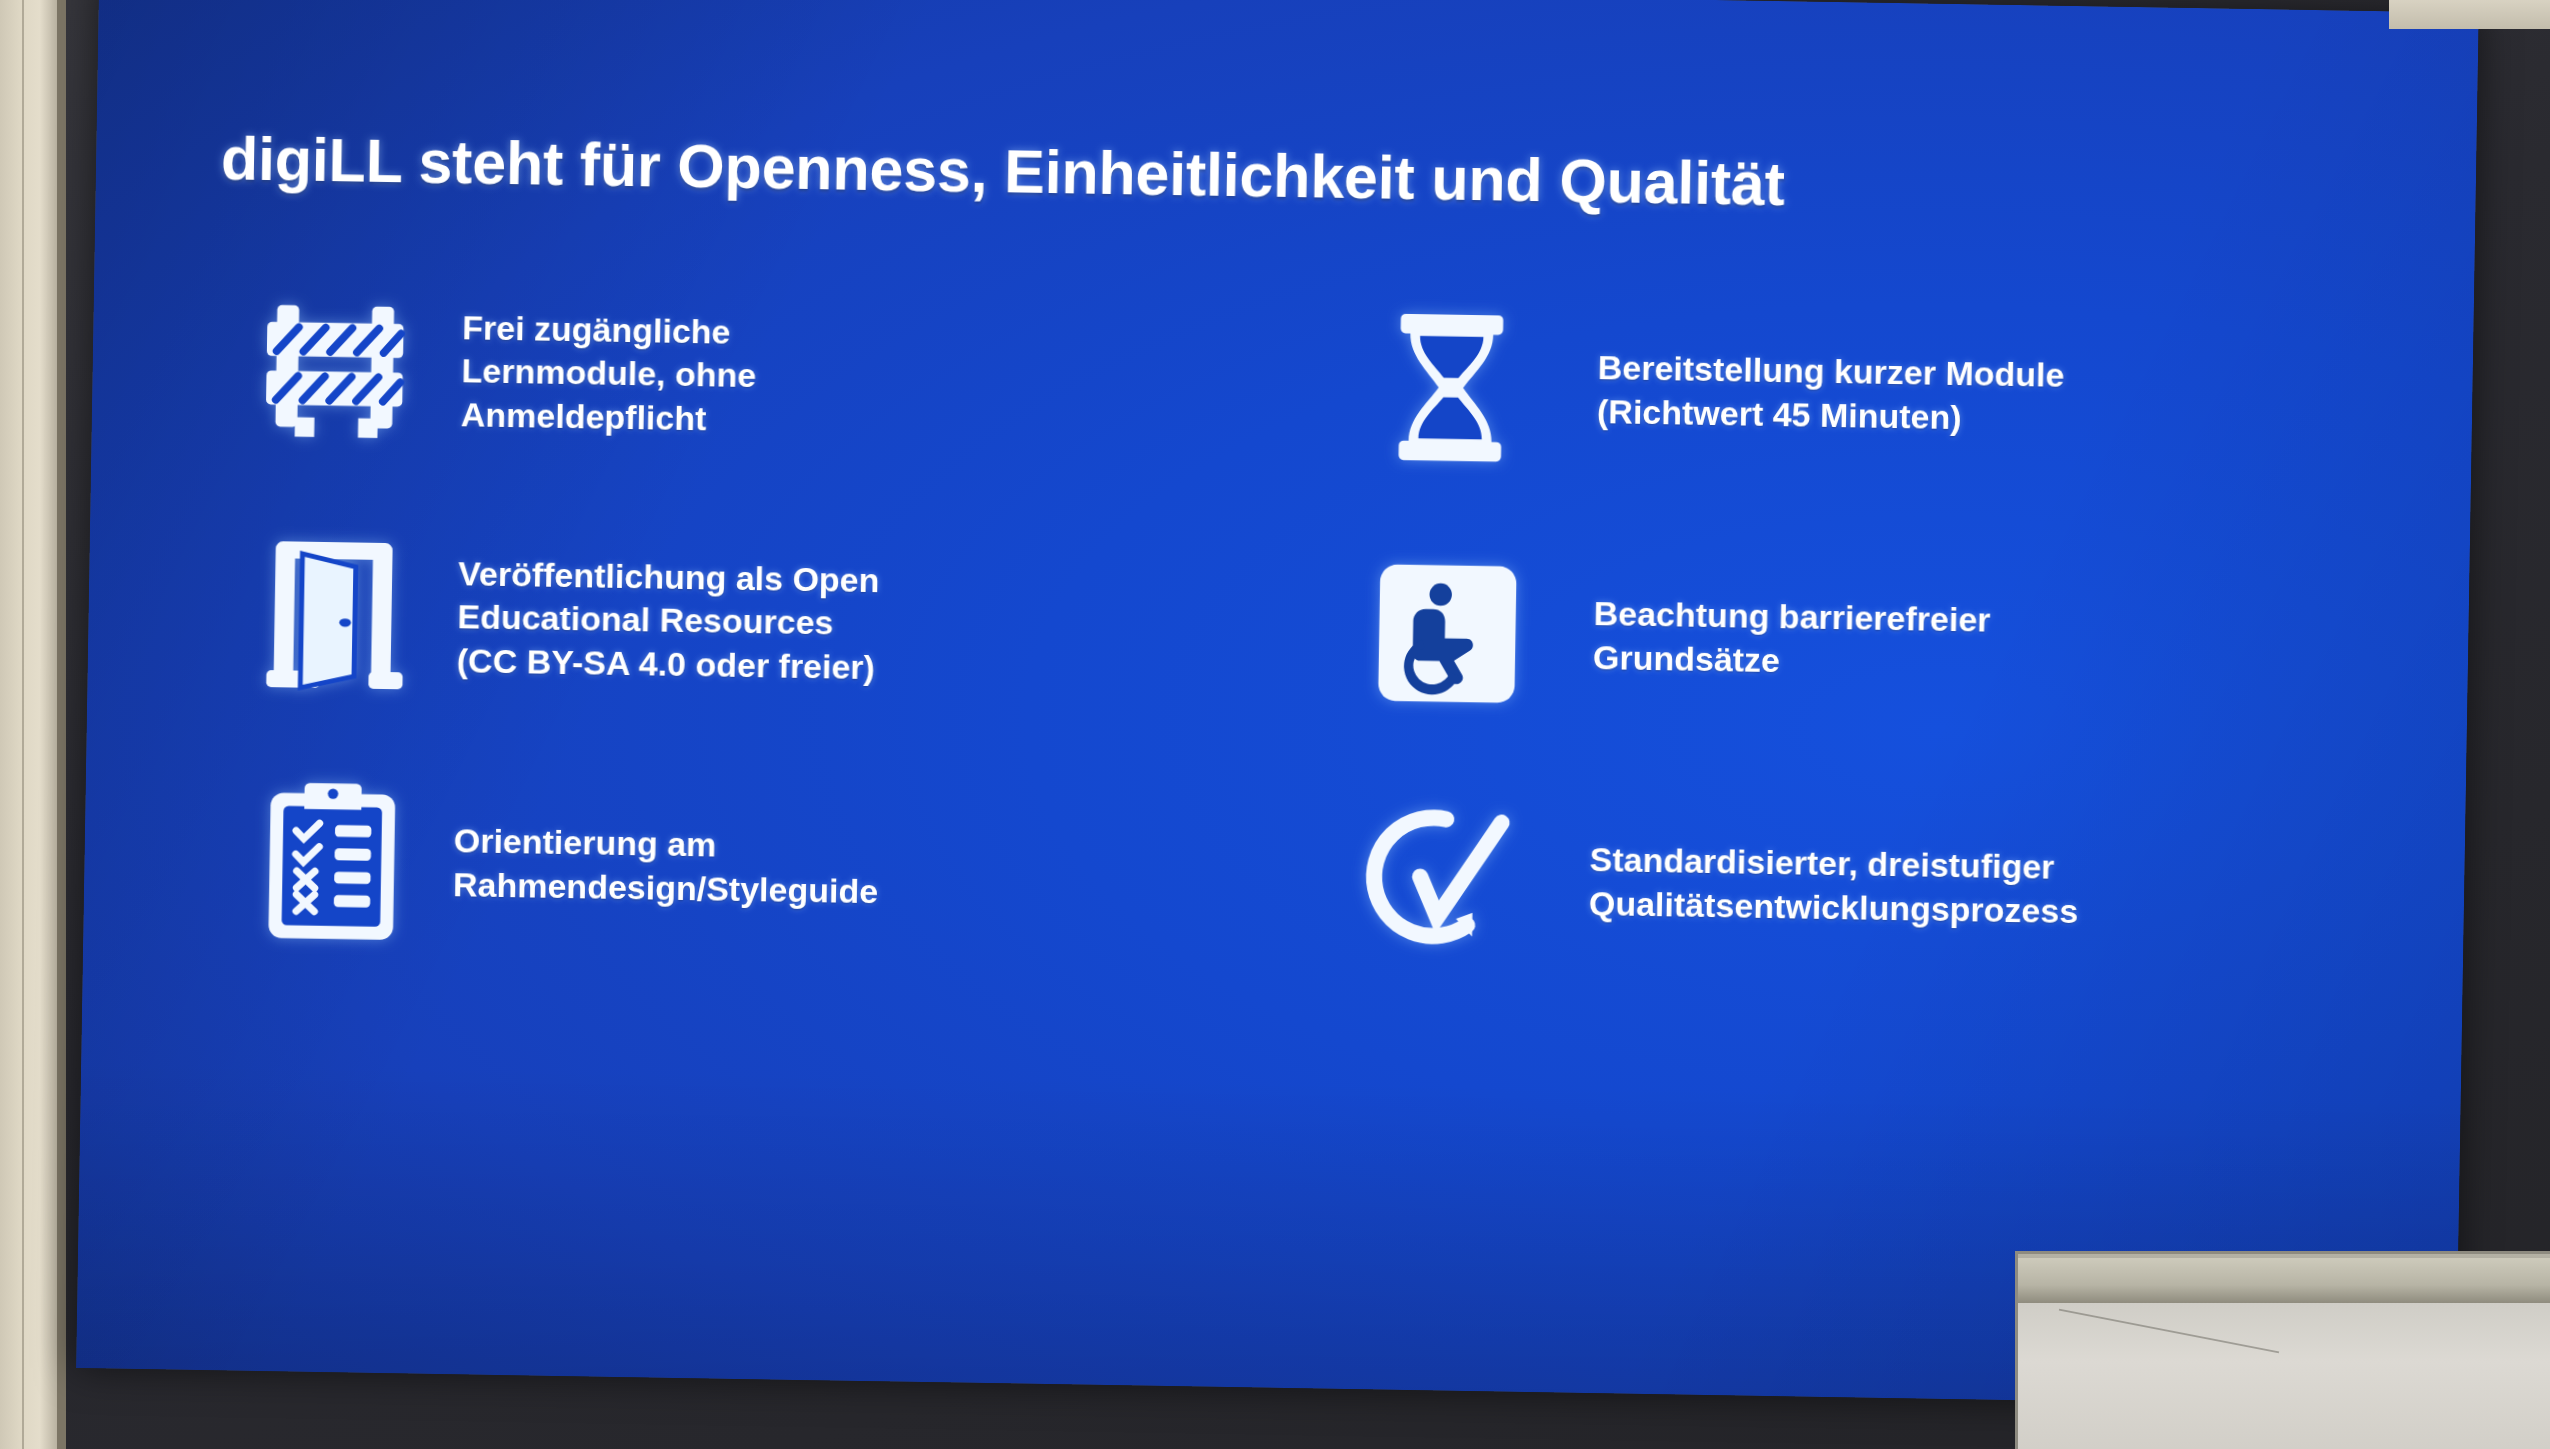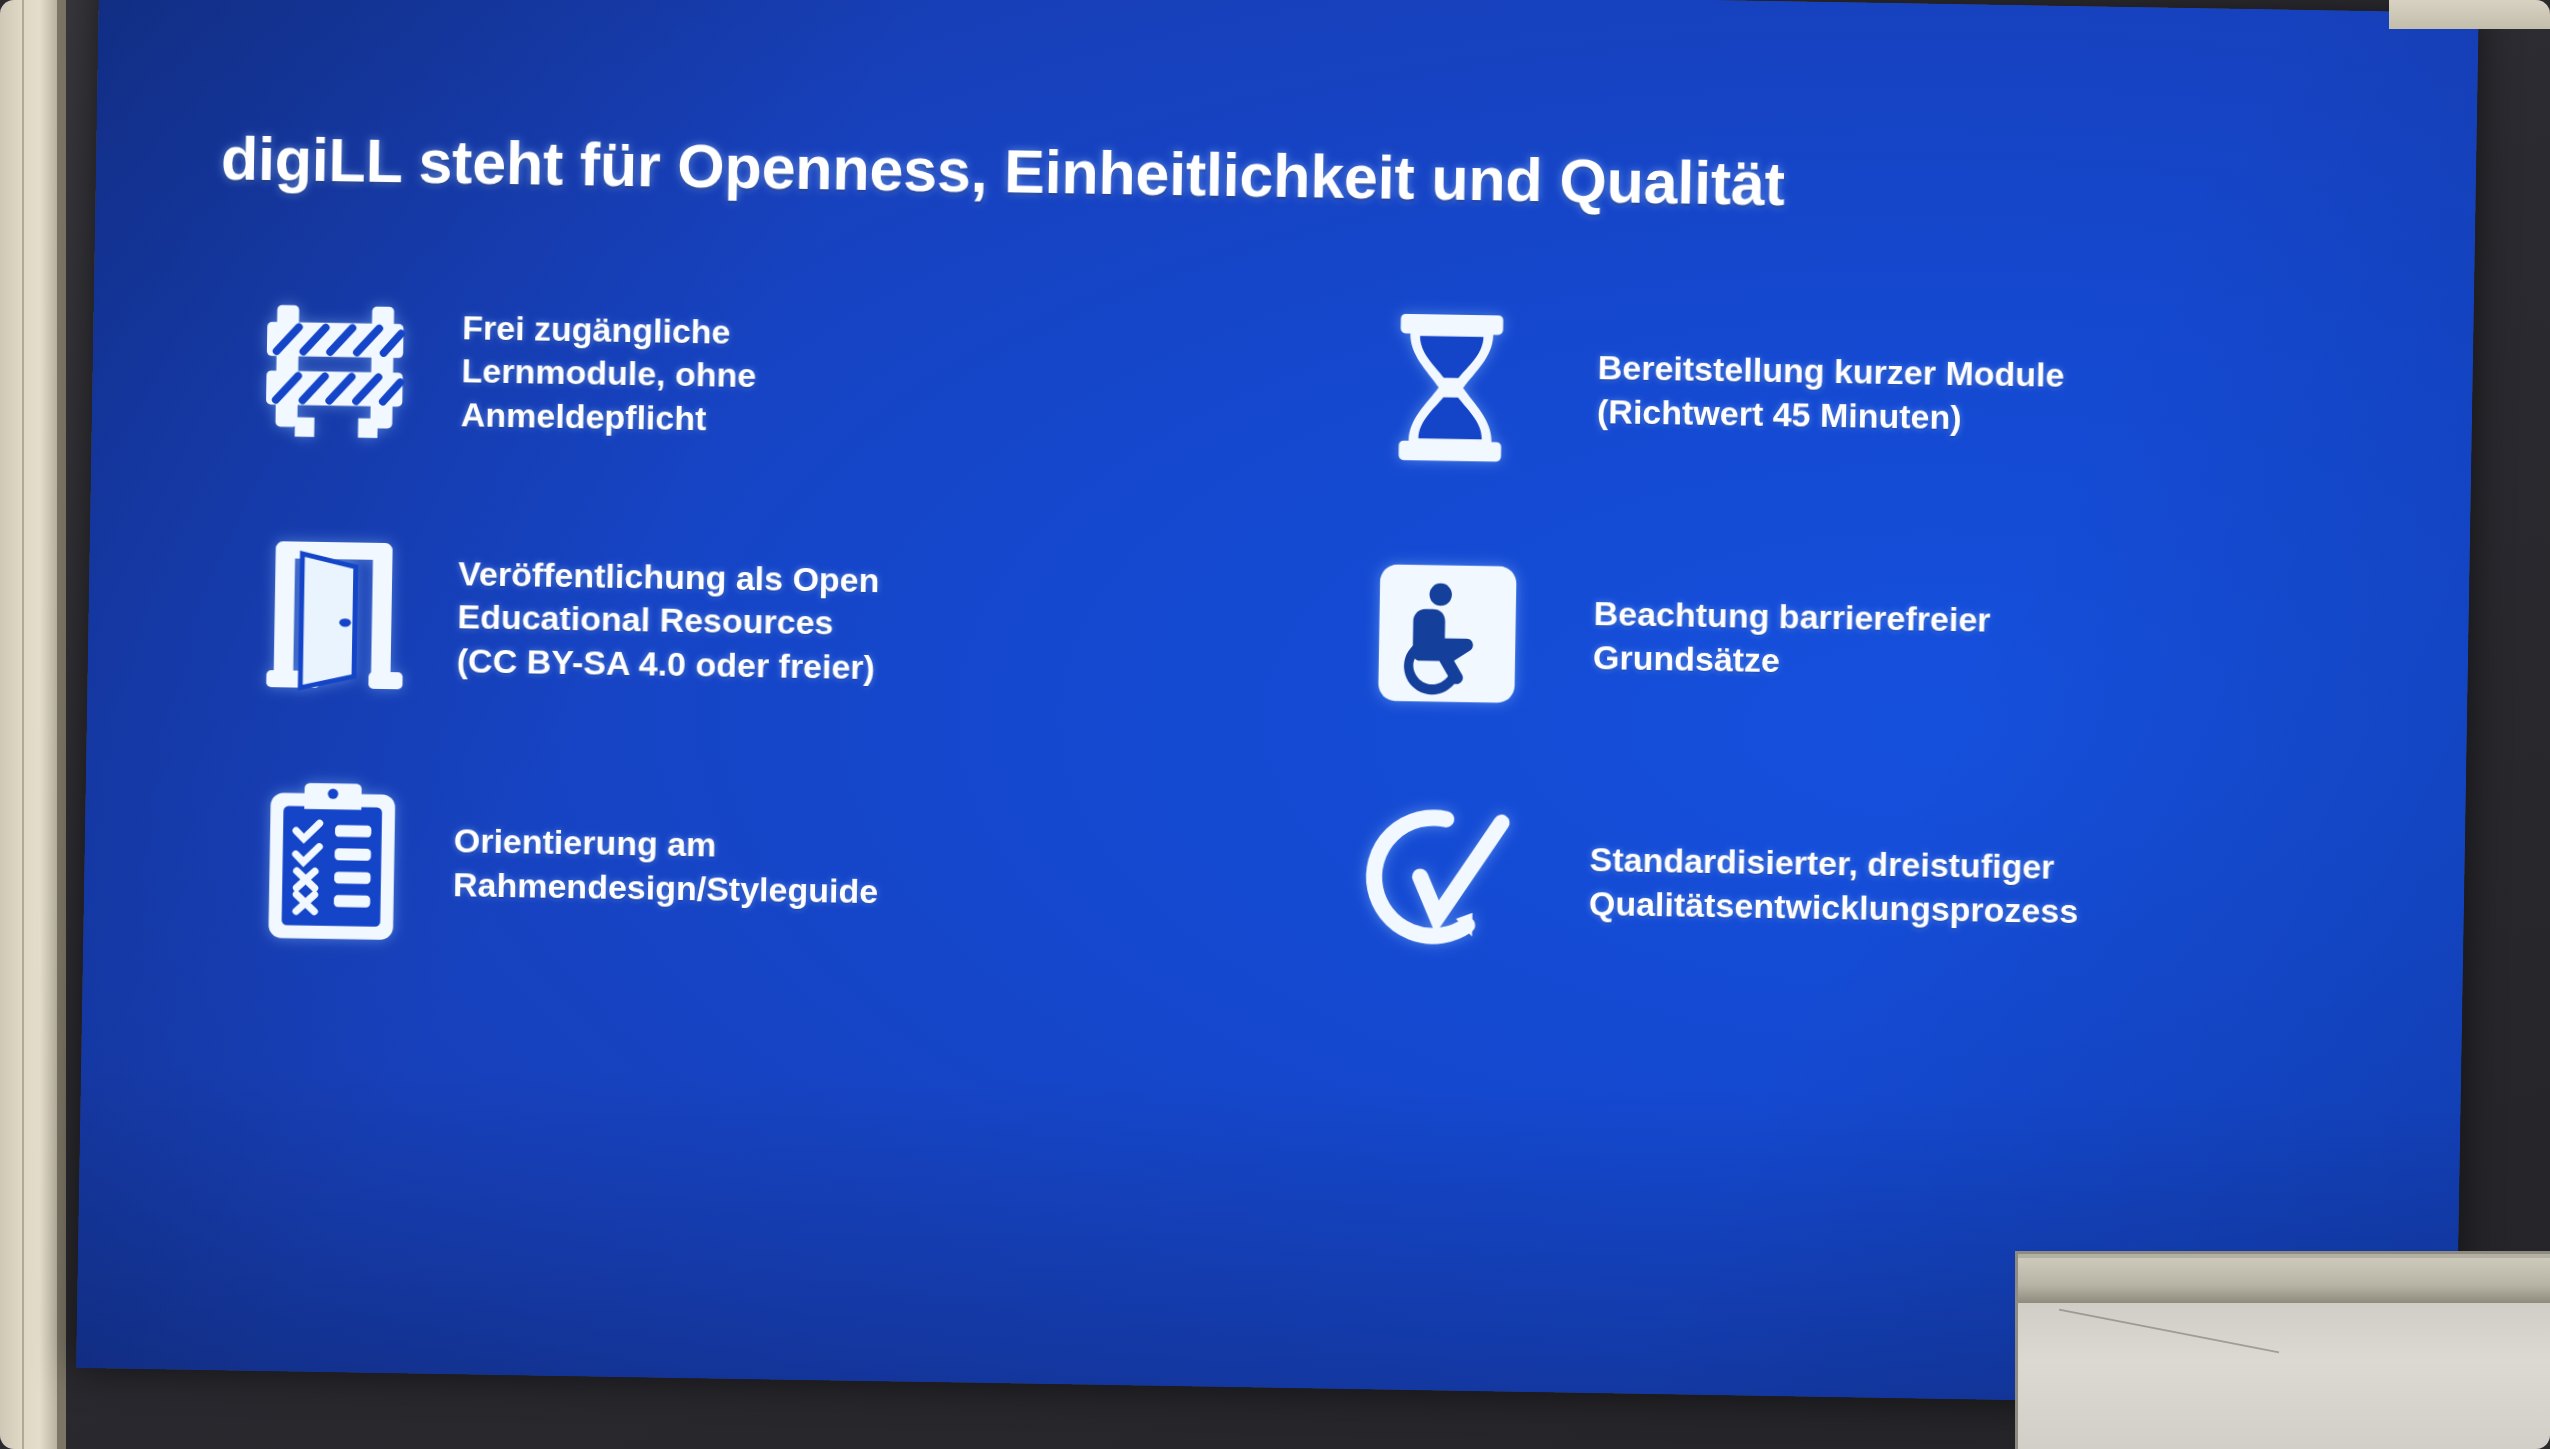--- a/index.html
+++ b/index.html
@@ -13,21 +13,20 @@
     overflow: hidden;
     font-family: "Liberation Sans", sans-serif;
   }
 
   
   .scene {
     position: absolute;
     inset: 0;
     background: #4c1d95;
     overflow: hidden;
-    border-radius: 14px;
   }
 
   
   .wall-left {
     position: absolute;
     left: 0; top: 0;
     width: 57px; height: 1449px;
     background: linear-gradient(90deg, #cfc8b6 0%, #ded7c4 35%, #e4ddcb 70%, #b9b2a1 100%);
   }
   .wall-left-seam {

